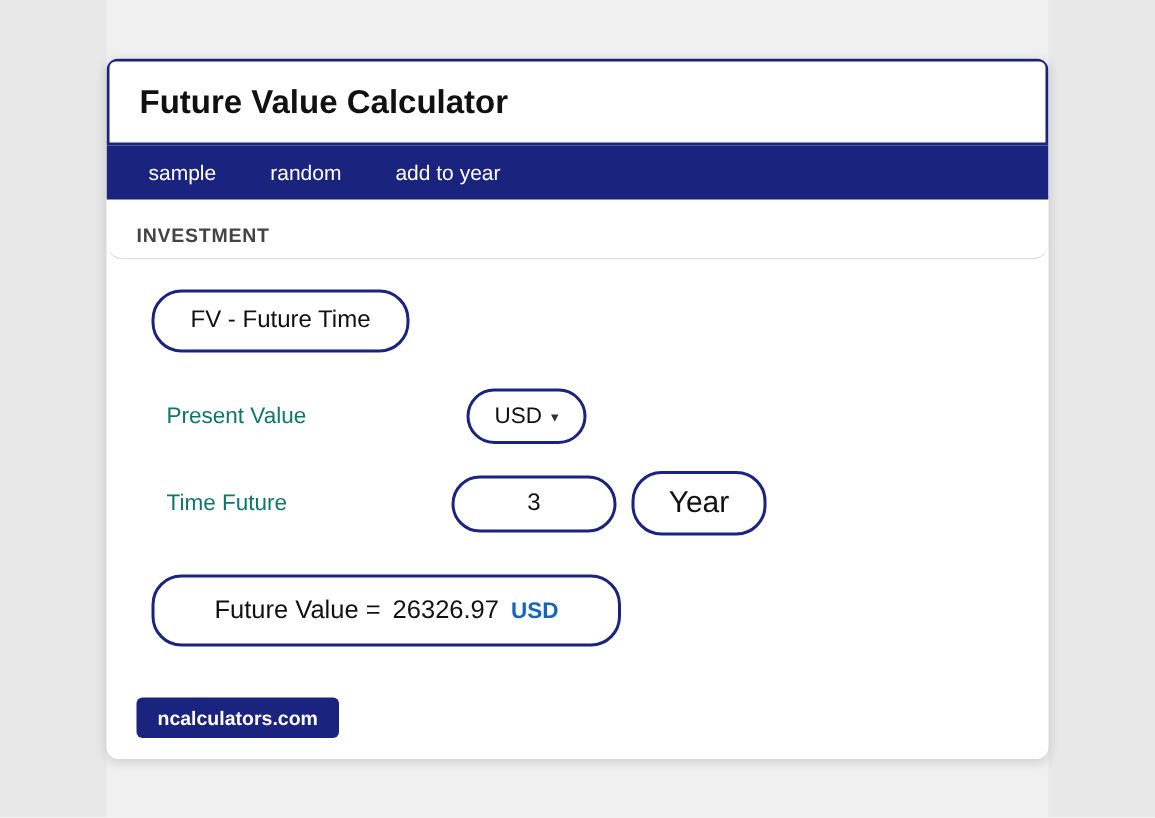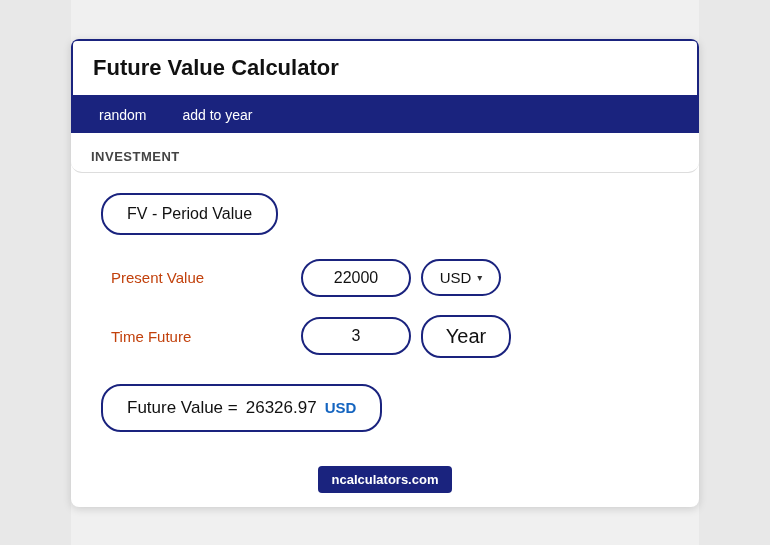--- a/index.html
+++ b/index.html
@@ -89,21 +89,21 @@
 
     .form-row {
       display: flex;
       align-items: center;
       margin-bottom: 18px;
     }
 
     .form-label {
       width: 200px;
       font-size: 15px;
-      color: #c2410c;
+      color: #0f766e;
       padding-left: 10px;
     }
 
     .input-box {
       border: 2px solid #1a237e;
       border-radius: 20px;
       padding: 8px 16px;
       font-size: 16px;
       color: #111;
       text-align: center;
@@ -142,21 +142,21 @@
       color: #111;
       margin-left: 10px;
       background: #fff;
       min-width: 90px;
       text-align: center;
     }
 
     .result-box {
       border: 2px solid #1a237e;
       border-radius: 20px;
-      padding: 12px 24px;
+      padding: 12px 40px;
       font-size: 17px;
       color: #111;
       display: inline-flex;
       align-items: center;
       gap: 8px;
       margin-top: 8px;
       background: #fff;
     }
 
     .result-usd {
@@ -165,21 +165,21 @@
       font-size: 15px;
     }
 
     .dropdown-arrow {
       font-size: 10px;
       color: #333;
     }
 
     .footer-bar {
       display: flex;
-      justify-content: center;
+      justify-content: flex-start;
       padding: 10px 20px 14px 20px;
     }
 
     .brand-badge {
       background: #1a237e;
       color: #ffffff;
       font-size: 13px;
       font-weight: bold;
       padding: 6px 14px;
       border-radius: 4px;
@@ -189,35 +189,35 @@
 <body>
 
 <div class="calculator-wrapper">
   <div class="calculator-card">
 
     <div class="title-bar">
       <span class="title-text">Future Value Calculator</span>
     </div>
 
     <div class="nav-bar">
+      <div class="nav-item">sample</div>
       <div class="nav-item">random</div>
       <div class="nav-item">add to year</div>
     </div>
 
     <div class="section-label">INVESTMENT</div>
 
     <div class="form-area">
 
       
-      <div class="fv-select-box">FV - Period Value</div>
+      <div class="fv-select-box">FV - Future Time</div>
 
       
       <div class="form-row">
         <div class="form-label">Present Value</div>
-        <input class="input-box" type="text" value="22000" style="">
         <div class="unit-box">
           <span>USD</span>
           <span class="dropdown-arrow">▾</span>
         </div>
       </div>
 
       
 
       
       <div class="form-row">

